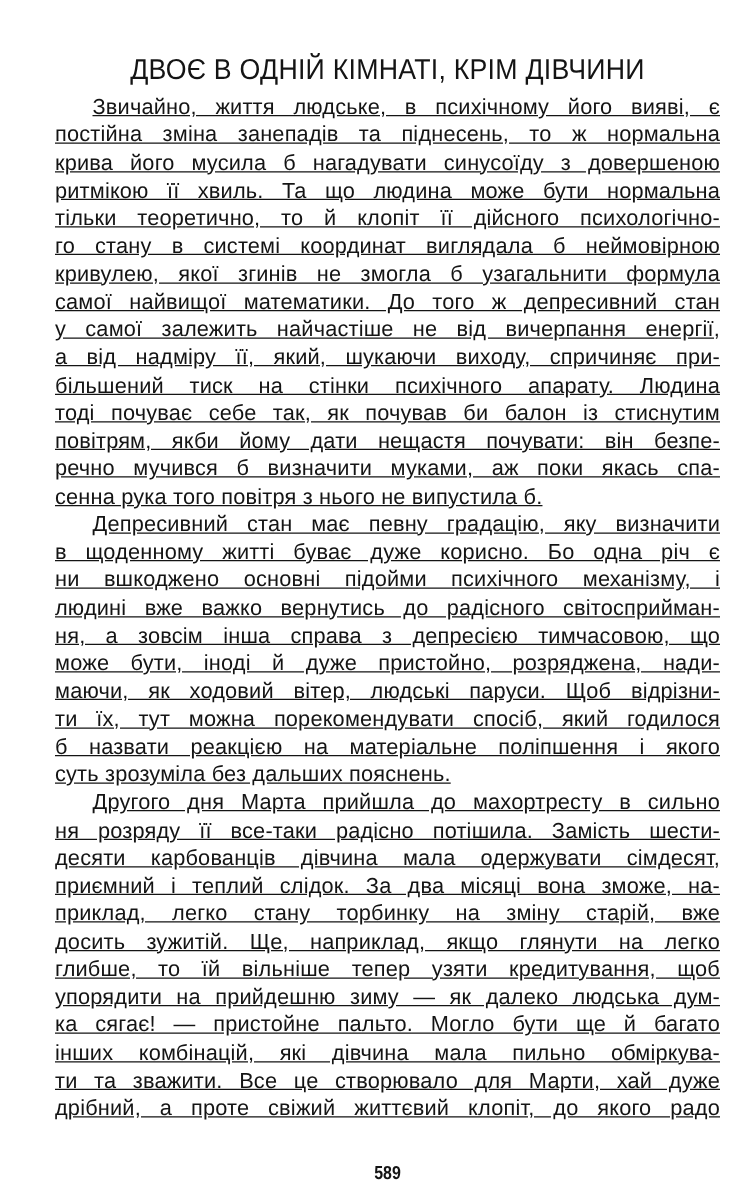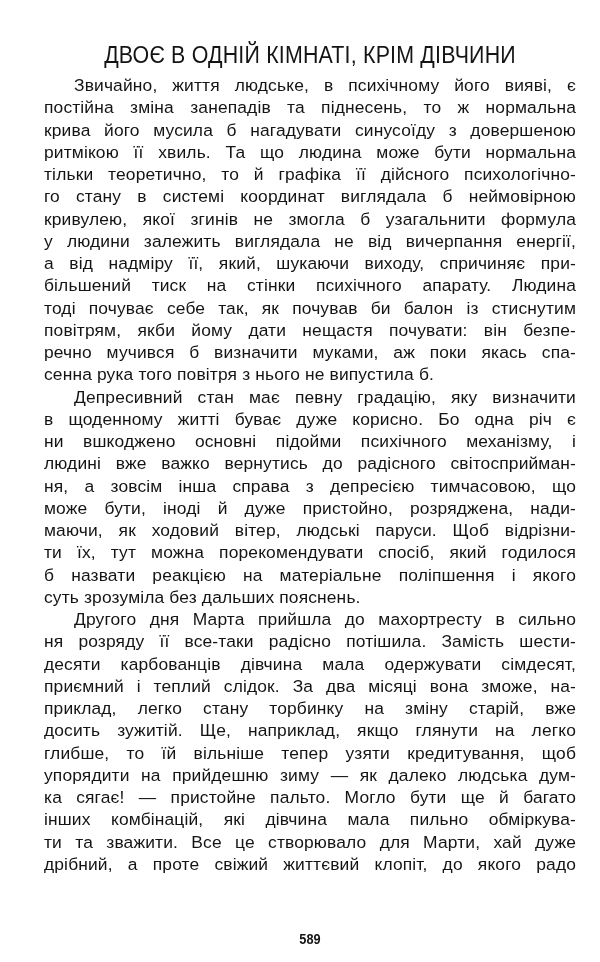--- a/index.html
+++ b/index.html
@@ -25,43 +25,45 @@
       position: absolute; left: 34px; top: 74px; width: 532px;
     }
     .line {
       display: block;
       height: 22.25px; line-height: 22.25px;
       font-size: 17.4px;
       white-space: nowrap;
       text-align: justify;
       text-align-last: justify;
       letter-spacing: 0.15px;
+      text-decoration: underline;
     }
     .line.indent { padding-left: 30px; }
     .line.last { text-align-last: left; }
     .page-number {
       position: absolute; left: 0; width: 600px; top: 930px;
       text-align: center; font-size: 15px; font-weight: bold;
       transform: scaleX(0.85); transform-origin: 300px 0;
     }
   </style>
 </head>
 <body>
 
 <div class="page">
   <div class="title">ДВОЄ В ОДНІЙ КІМНАТІ, КРІМ ДІВЧИНИ</div>
   <div class="body-text" id="body-text">
       <span class="line indent">Звичайно, життя людське, в психічному його виявi, є</span>
       <span class="line">постійна зміна занепадів та піднесень, то ж нормальна</span>
       <span class="line">крива його мусила б нагадувати синусоїду з довершеною</span>
       <span class="line">ритмікою її хвиль. Та що людина може бути нормальна</span>
-      <span class="line">тільки теоретично, то й графіка її дійсного психологічно-</span>
+      <span class="line">тільки теоретично, то й клопіт її дійсного психологічно-</span>
       <span class="line">го стану в системі координат виглядала б неймовірною</span>
       <span class="line">кривулею, якої згинів не змогла б узагальнити формула</span>
-      <span class="line">у людини залежить виглядала не від вичерпання енергії,</span>
+      <span class="line">самої найвищої математики. До того ж депресивний стан</span>
+      <span class="line">у самої залежить найчастіше не від вичерпання енергії,</span>
       <span class="line">а від надміру її, який, шукаючи виходу, спричиняє при-</span>
       <span class="line">більшений тиск на стінки психічного апарату. Людина</span>
       <span class="line">тоді почуває себе так, як почував би балон із стиснутим</span>
       <span class="line">повітрям, якби йому дати нещастя почувати: він безпе-</span>
       <span class="line">речно мучився б визначити муками, аж поки якась спа-</span>
       <span class="line last">сенна рука того повітря з нього не випустила б.</span>
       <span class="line indent">Депресивний стан має певну градацію, яку визначити</span>
       <span class="line">в щоденному житті буває дуже корисно. Бо одна річ є</span>
       <span class="line">ни вшкоджено основні підойми психічного механізму, і</span>
       <span class="line">людині вже важко вернутись до радісного світосприйман-</span>

